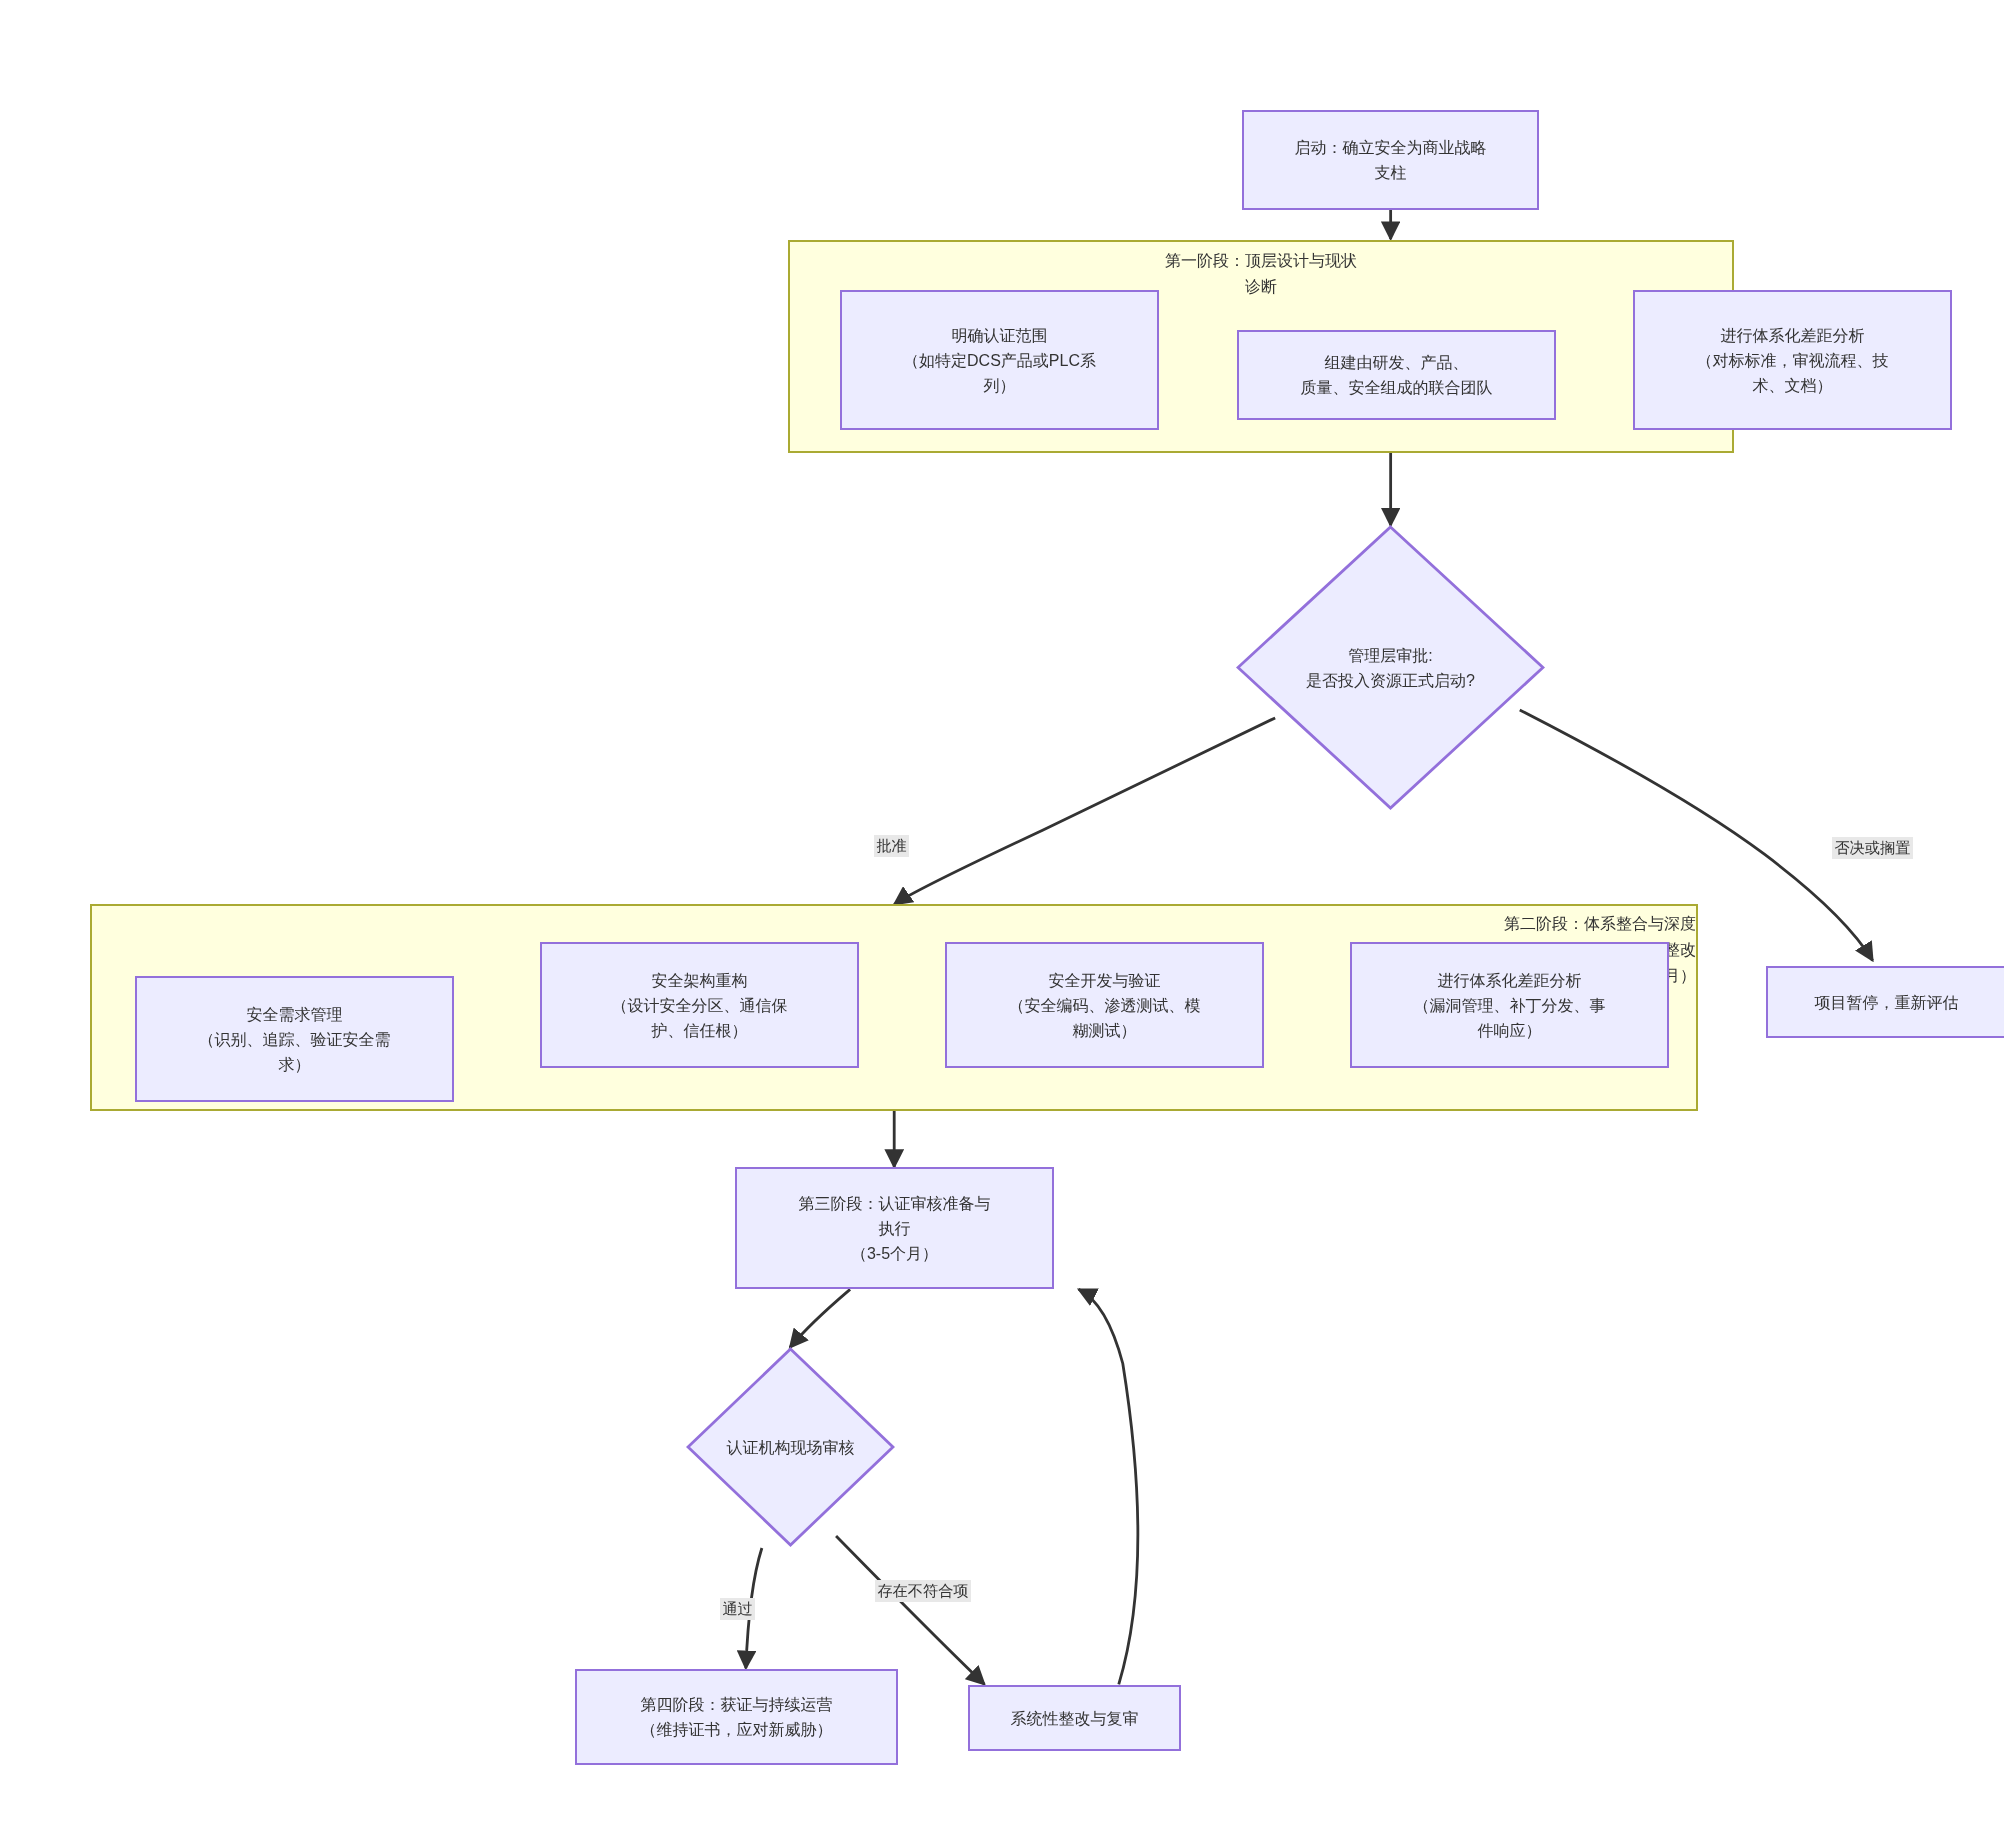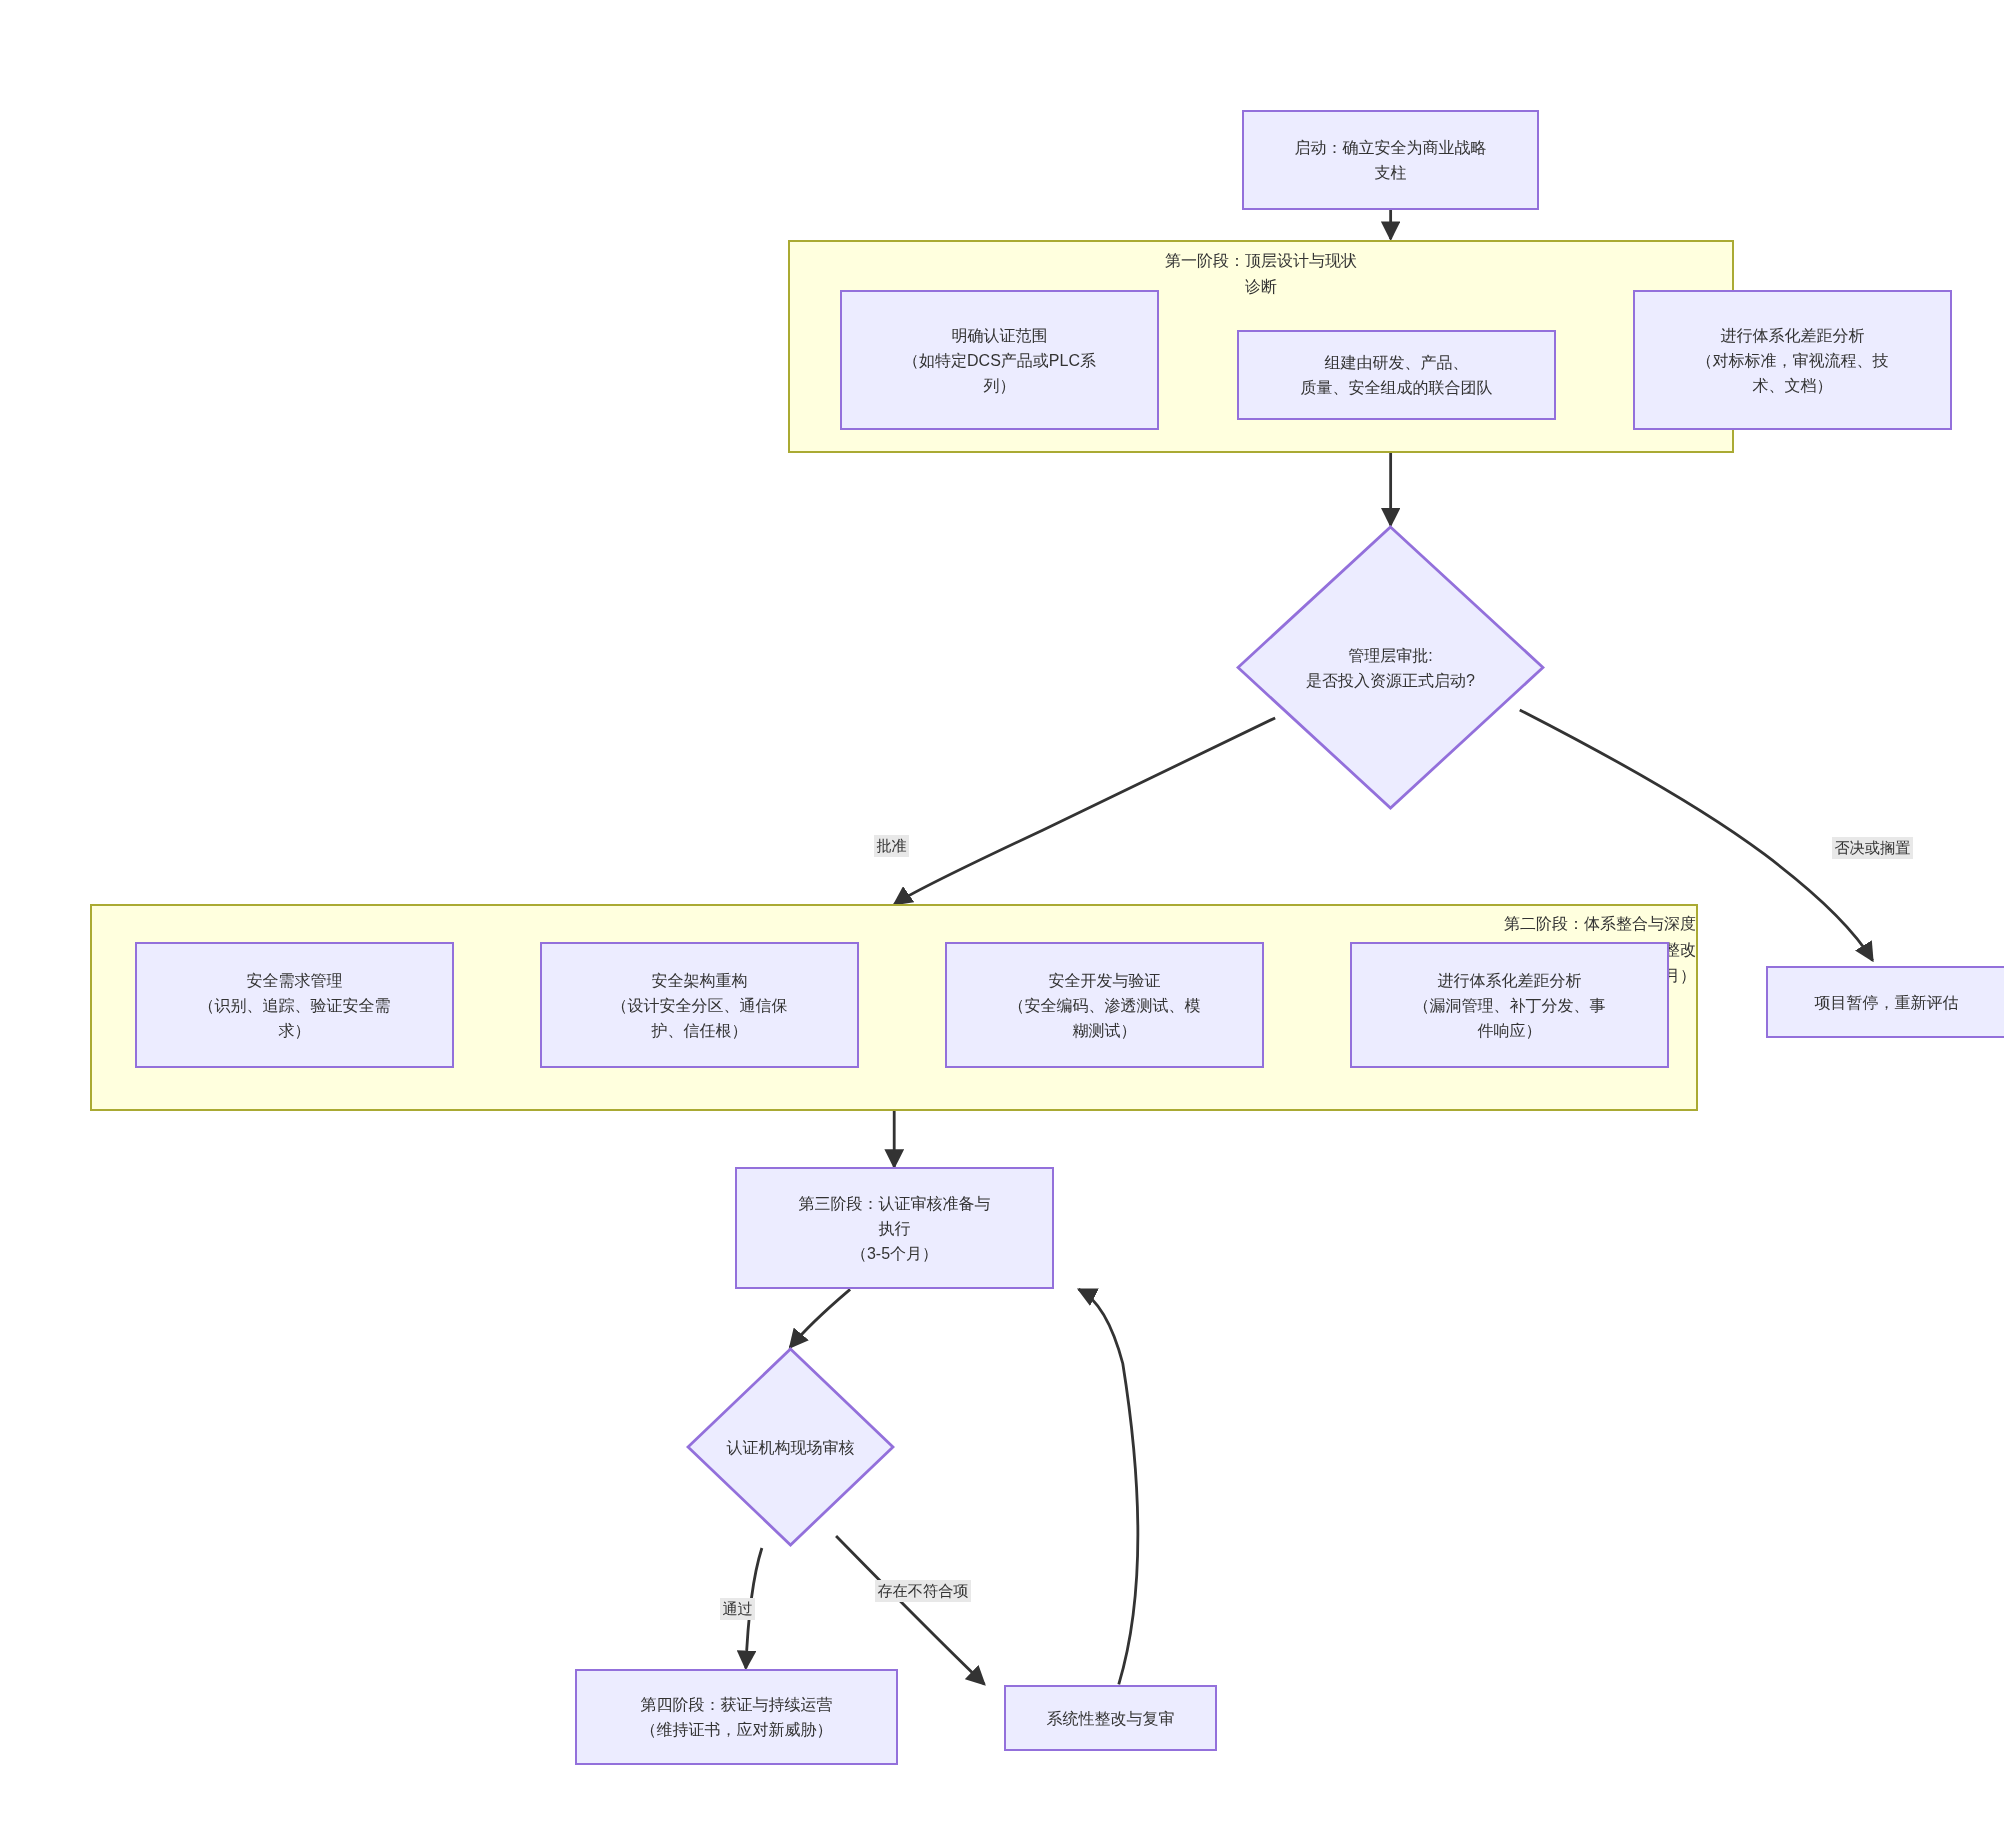--- a/index.html
+++ b/index.html
@@ -98,21 +98,21 @@
   <div class="edge-label" style="left:1832px;top:837px;">否决或搁置</div>
 
   <div class="node" style="left:1766px;top:966px;width:241px;height:72px;">项目暂停，重新评估</div>
 
   <div class="subgraph" style="left:90px;top:904px;width:1608px;height:207px;">
     <div class="sg-title" style="top:4.8px;text-align:right;">第二阶段：体系整合与深度
 整改
 （核心阶段，12-30个月）</div>
   </div>
 
-  <div class="node" style="left:135px;top:942px;width:319px;height:126px;">安全需求管理
+  <div class="node" style="left:135px;top:976px;width:319px;height:126px;">安全需求管理
 （识别、追踪、验证安全需
 求）</div>
 
   <div class="node" style="left:540px;top:942px;width:319px;height:126px;">安全架构重构
 （设计安全分区、通信保
 护、信任根）</div>
 
   <div class="node" style="left:945px;top:942px;width:319px;height:126px;">安全开发与验证
 （安全编码、渗透测试、模
 糊测试）</div>
@@ -132,16 +132,16 @@
     <div class="dlabel">认证机构现场审核</div>
   </div>
 
   <div class="edge-label" style="left:720px;top:1598px;">通过</div>
 
   <div class="edge-label" style="left:875px;top:1580px;">存在不符合项</div>
 
   <div class="node" style="left:575px;top:1669px;width:323px;height:96px;">第四阶段：获证与持续运营
 （维持证书，应对新威胁）</div>
 
-  <div class="node" style="left:968px;top:1685px;width:213px;height:66px;margin-left:36px;">系统性整改与复审</div>
+  <div class="node" style="left:968px;top:1685px;width:213px;height:66px;">系统性整改与复审</div>
 
 </div>
 
 
 </body></html>

